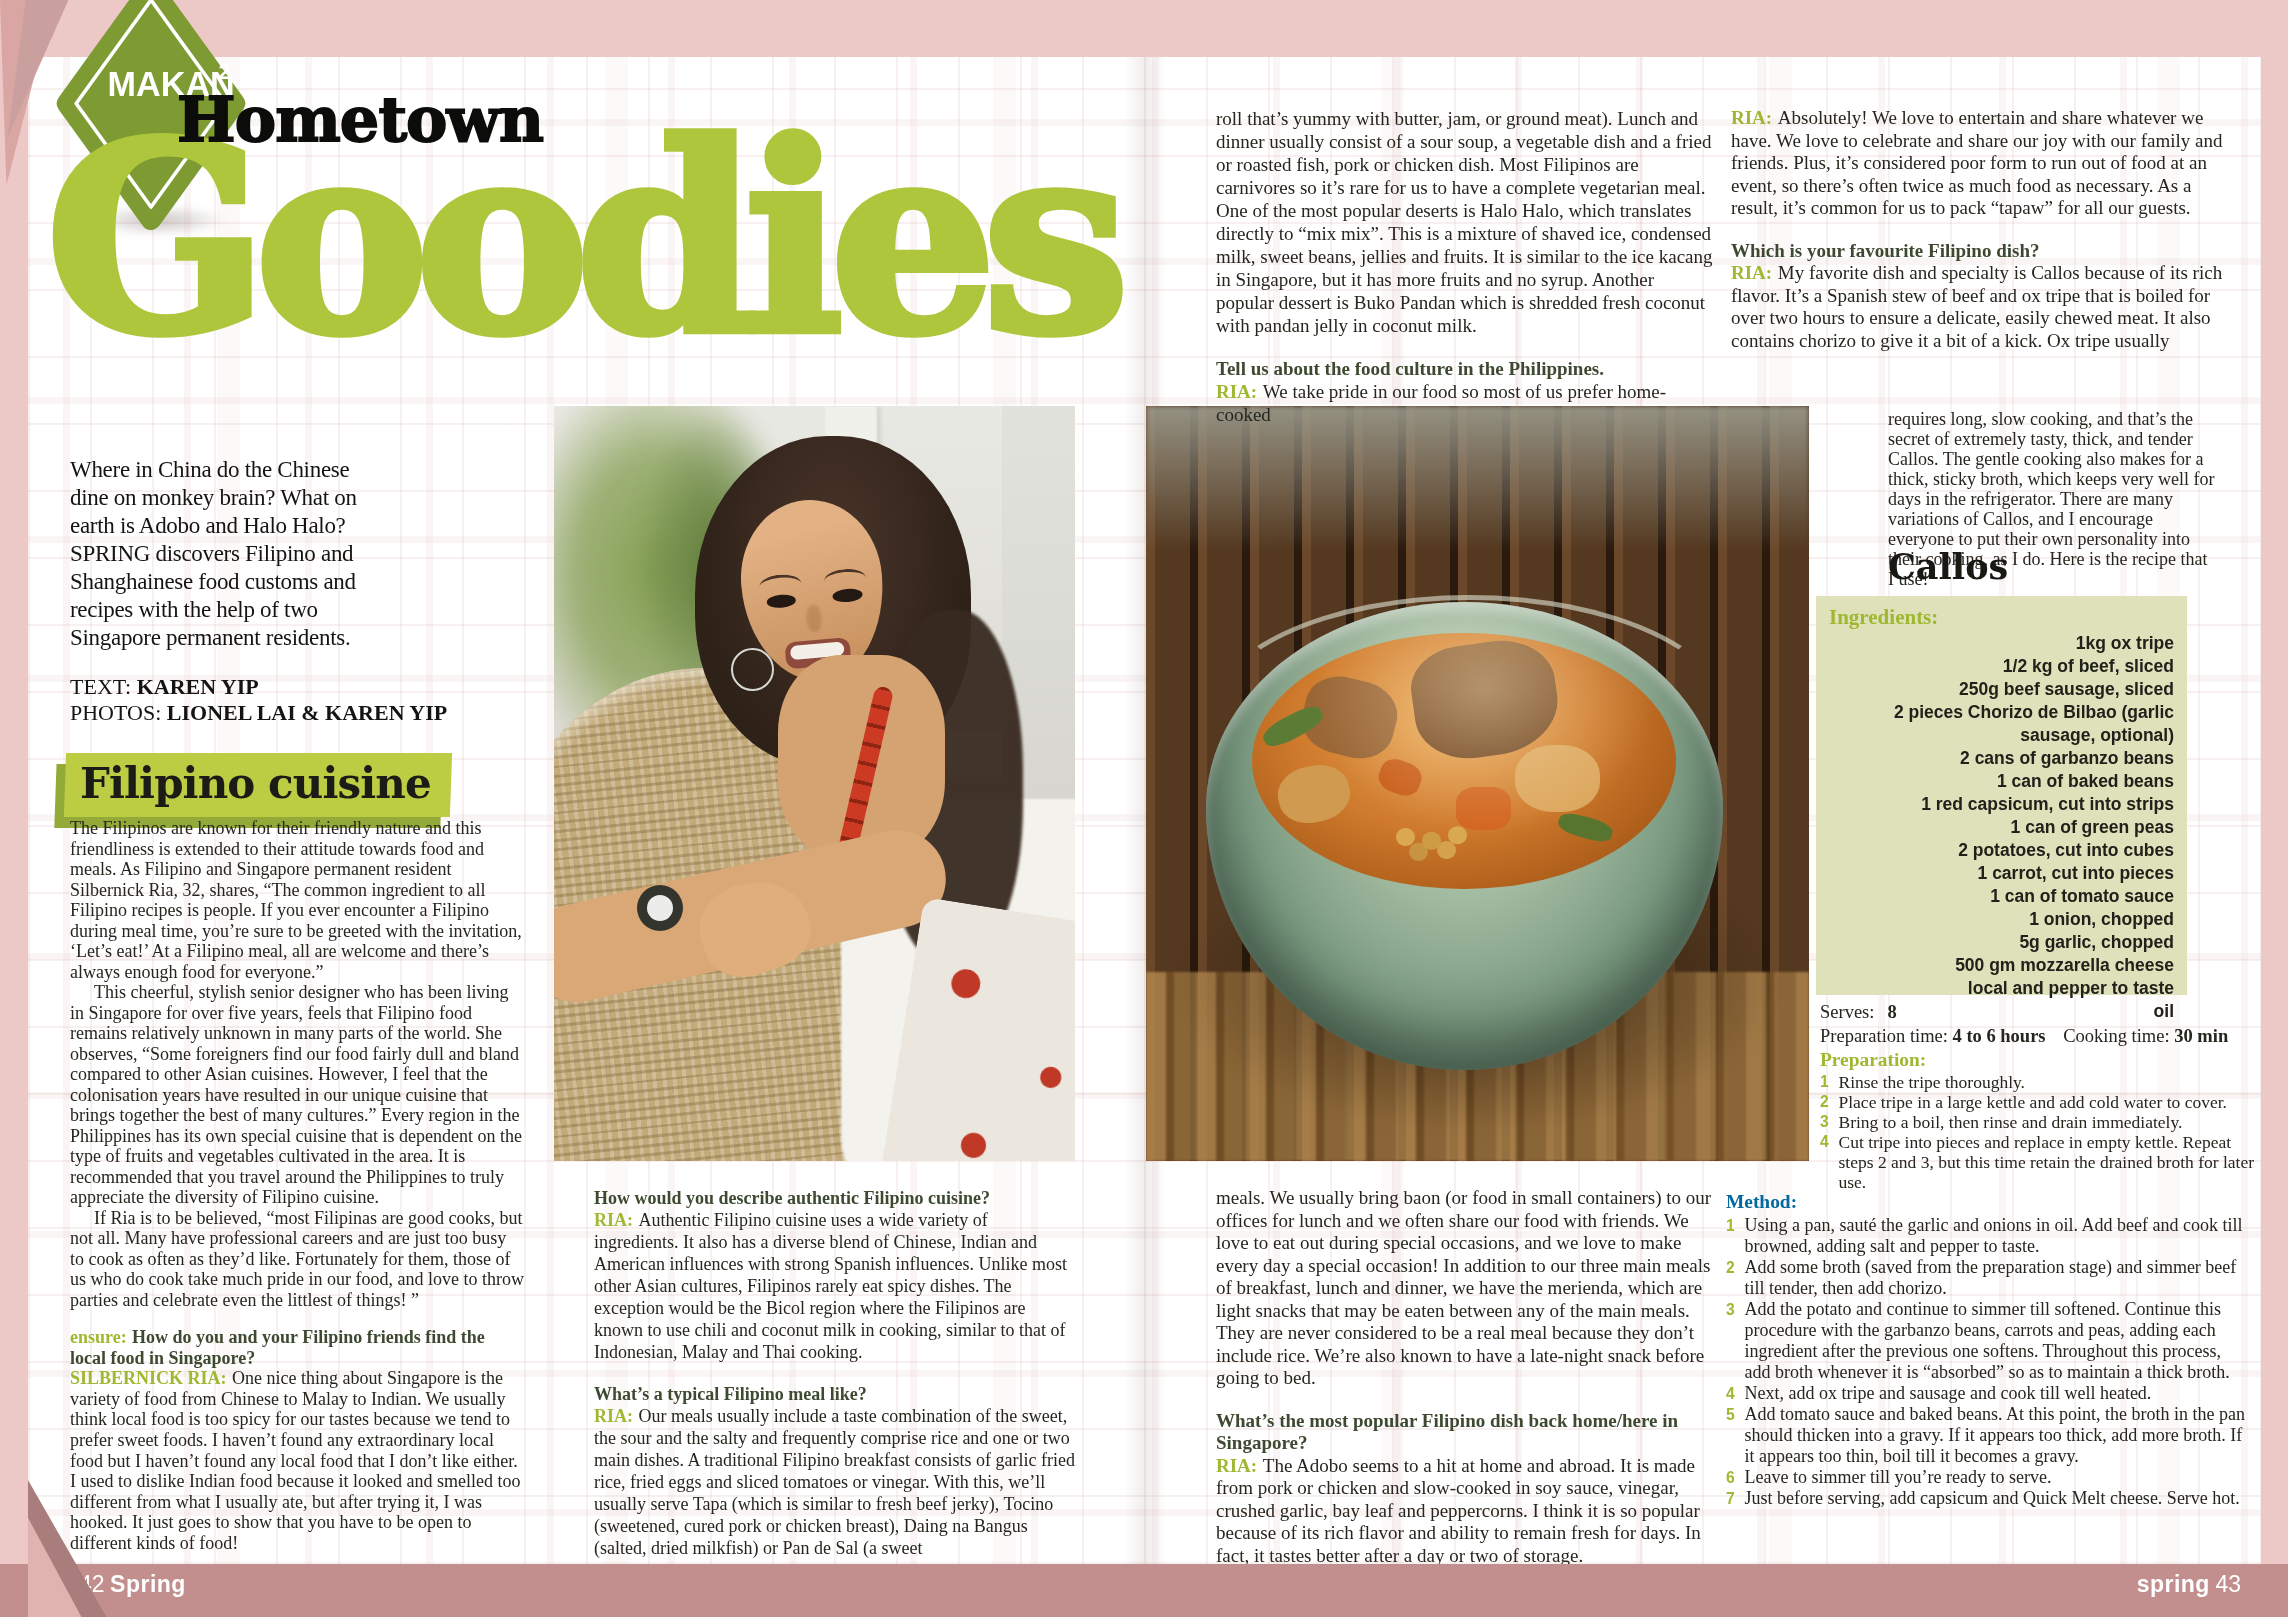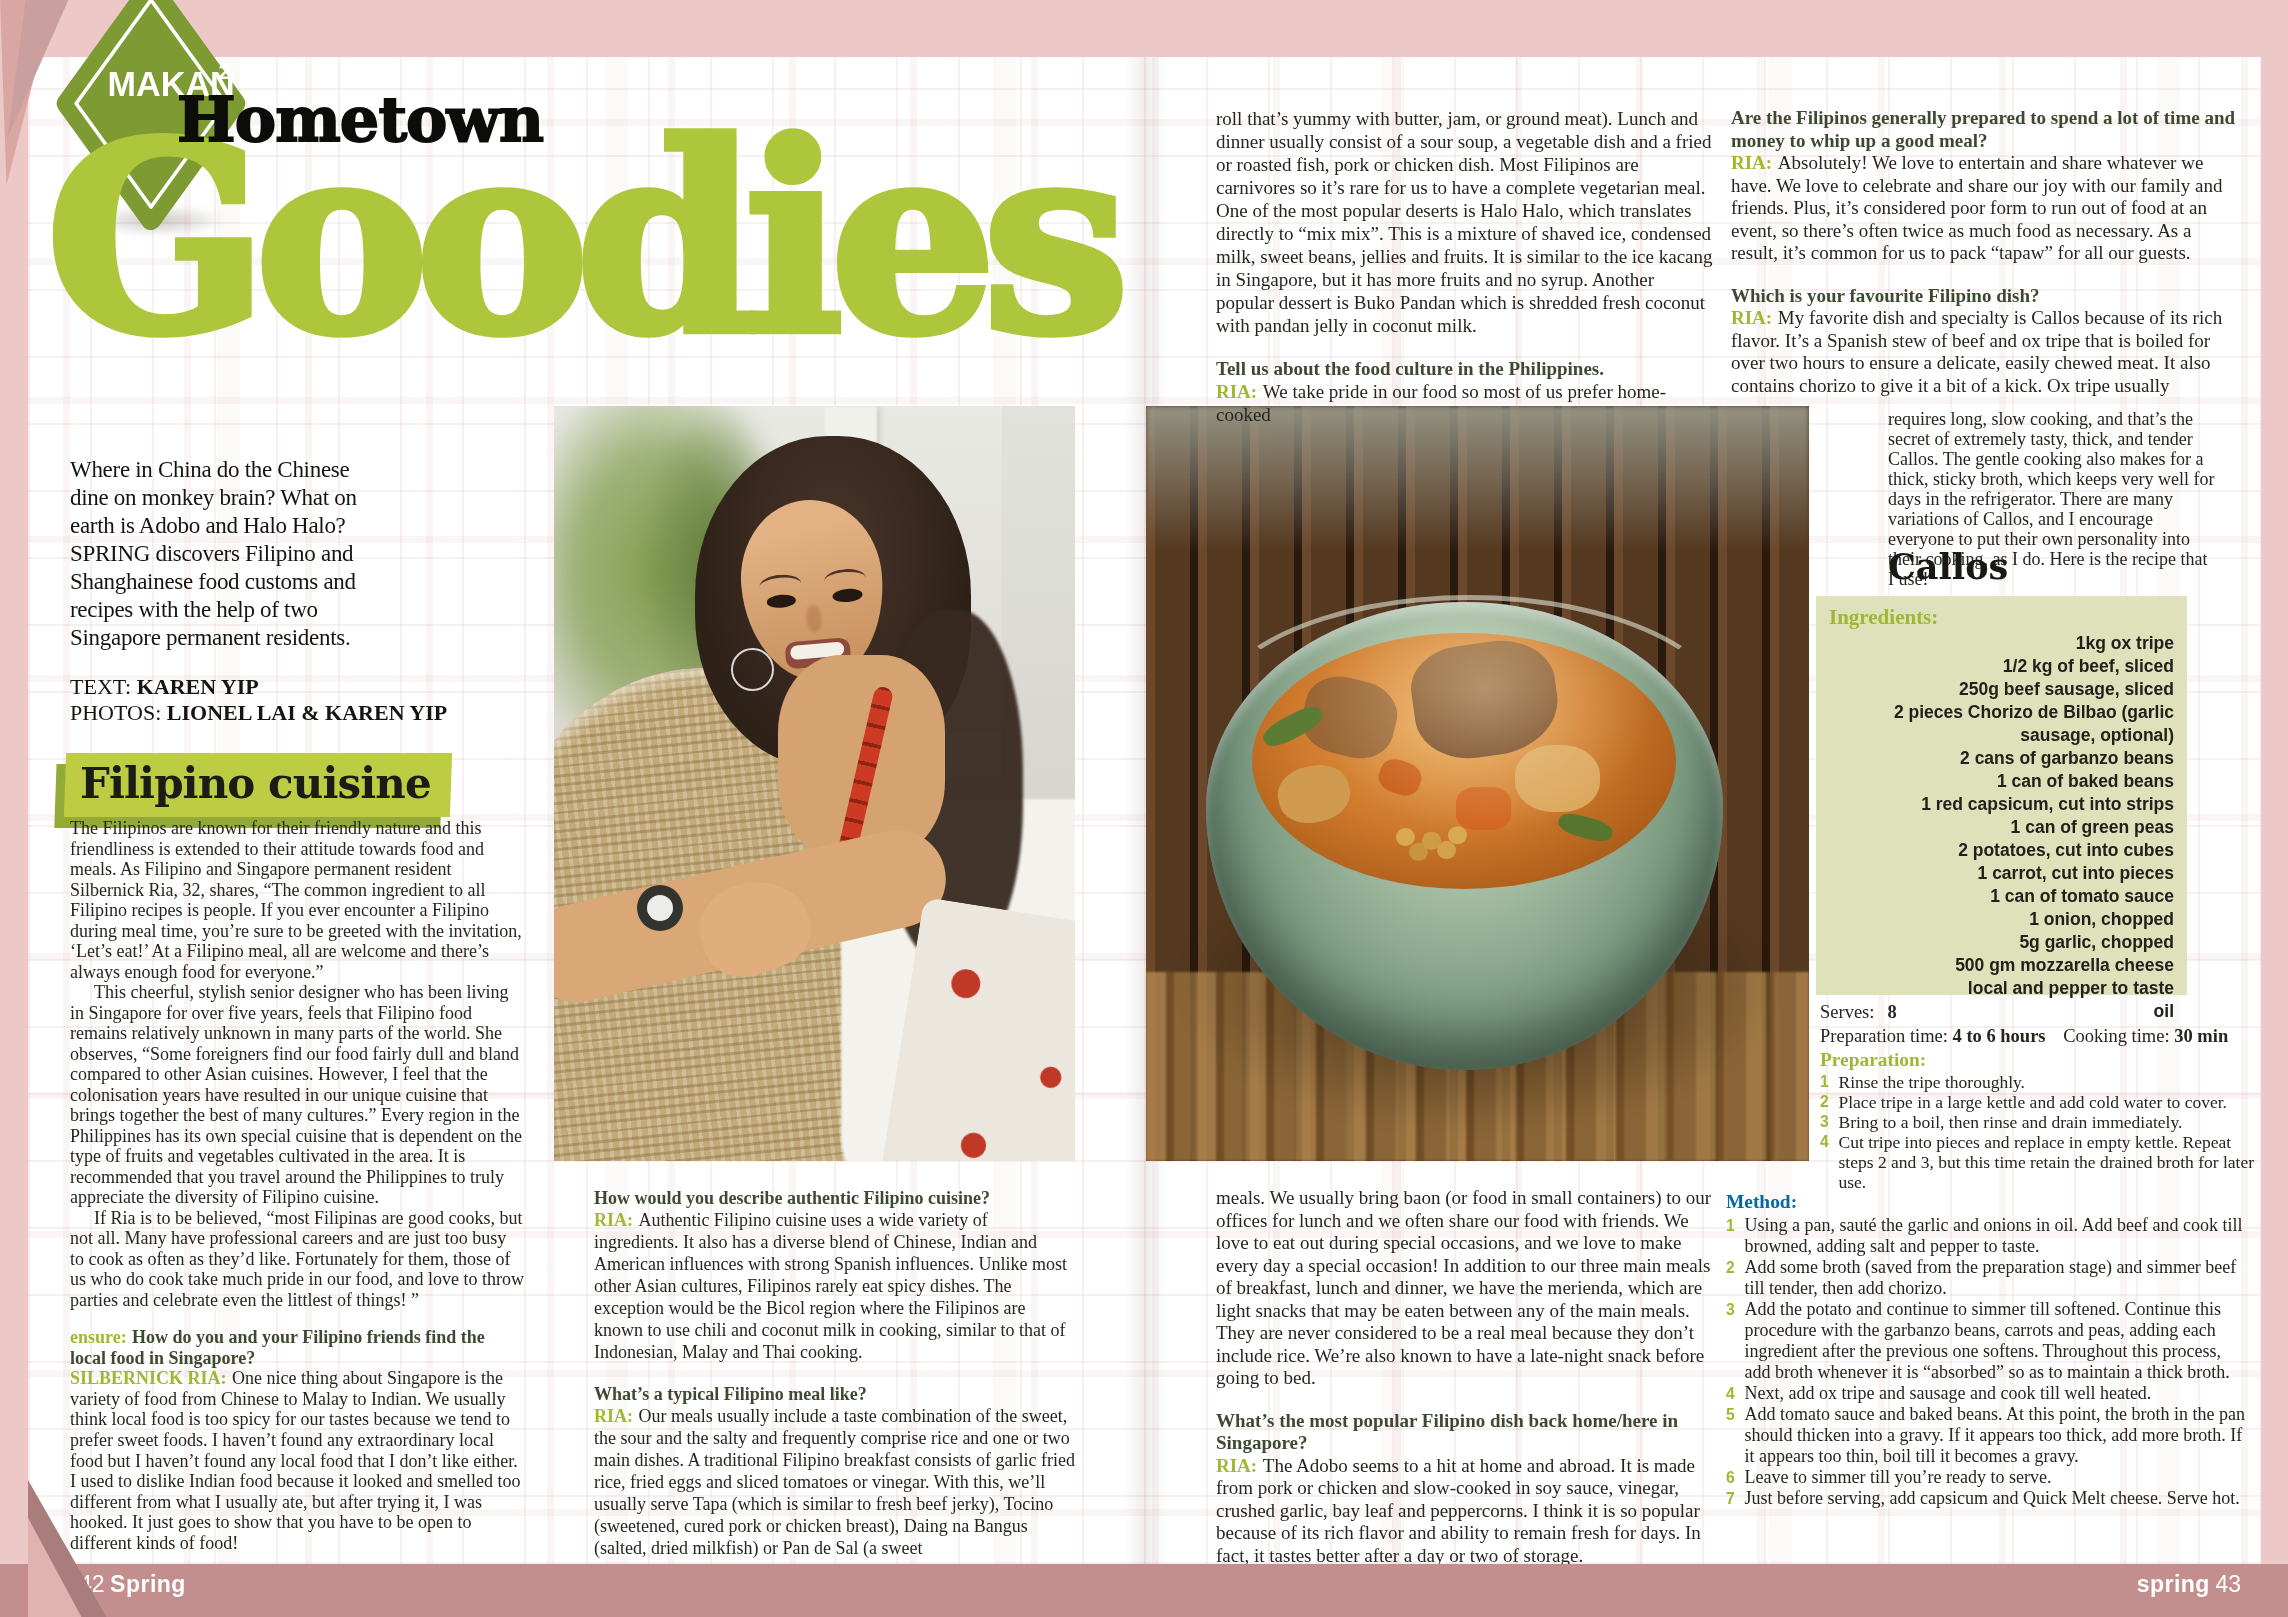--- a/index.html
+++ b/index.html
@@ -201,21 +201,20 @@
   </div>
 
   <div class="colA">
     <p>roll that’s yummy with butter, jam, or ground meat). Lunch and dinner usually consist of a sour soup, a vegetable dish and a fried or roasted fish, pork or chicken dish. Most Filipinos are carnivores so it’s rare for us to have a complete vegetarian meal. One of the most popular deserts is Halo Halo, which translates directly to “mix mix”. This is a mixture of shaved ice, condensed milk, sweet beans, jellies and fruits. It is similar to the ice kacang in Singapore, but it has more fruits and no syrup. Another popular dessert is Buko Pandan which is shredded fresh coconut with pandan jelly in coconut milk.</p>
     <div class="gap"></div>
     <p class="q">Tell us about the food culture in the Philippines.</p>
     <p class="a"><span class="accent">RIA:</span><span>We take pride in our food so most of us prefer home-cooked</span></p>
   </div>
 
   <div class="colB">
-    <p class="q">Are the Filipinos generally prepared to spend a lot of time and money to whip up a good meal?</p>
     <p class="a"><span class="accent">RIA:</span><span>Absolutely!  We love to entertain and share whatever we have. We love to celebrate and share our joy with our family and friends. Plus, it’s considered poor form to run out of food at an event, so there’s often twice as much food as necessary. As a result, it’s common for us to pack “tapaw”  for all our guests.</span></p>
     <div class="gap"></div>
     <p class="q">Which is your favourite Filipino dish?</p>
     <p class="a"><span class="accent">RIA:</span><span>My favorite dish and specialty is Callos because of its rich flavor. It’s a Spanish stew of beef and ox tripe that is boiled for over two hours to ensure a delicate, easily chewed meat. It also contains chorizo to give it a bit of a kick. Ox tripe usually</span></p>
   </div>
   <div class="wrap-col">requires long, slow cooking, and that’s the secret of extremely tasty, thick, and tender Callos. The gentle cooking also makes for a thick, sticky broth, which keeps very well for days in the refrigerator. There are many variations of Callos, and I encourage everyone to put their own personality into their cooking, as I do. Here is the recipe that I use!</div>
 
   <div class="callos-title">Callos</div>
   <div class="ing-box">
     <div class="ing-label">Ingredients:</div>

